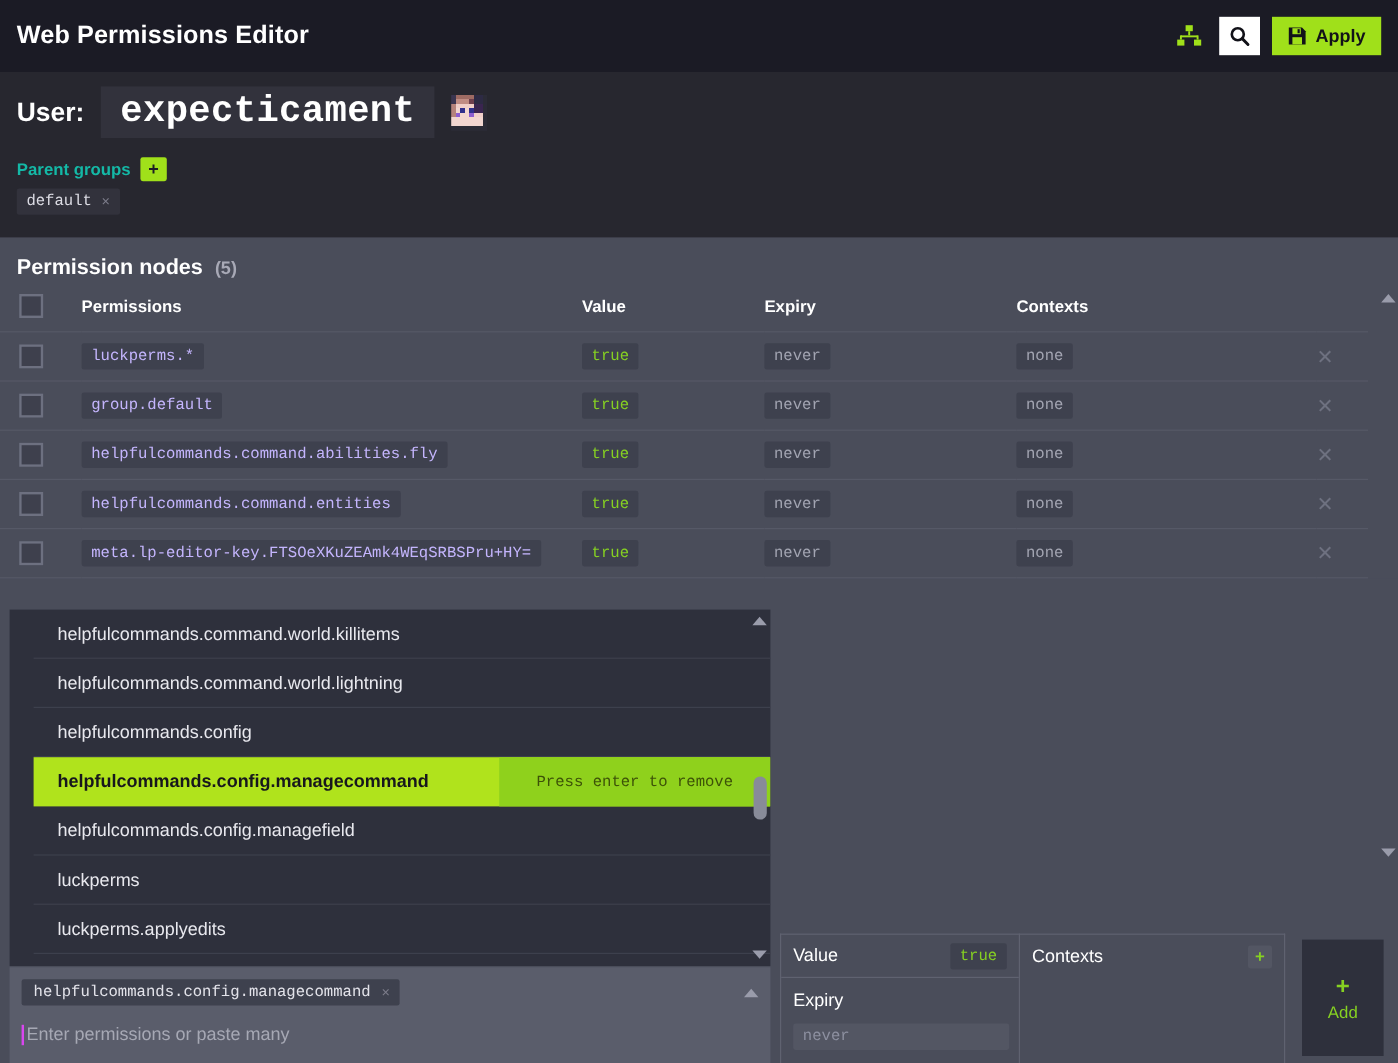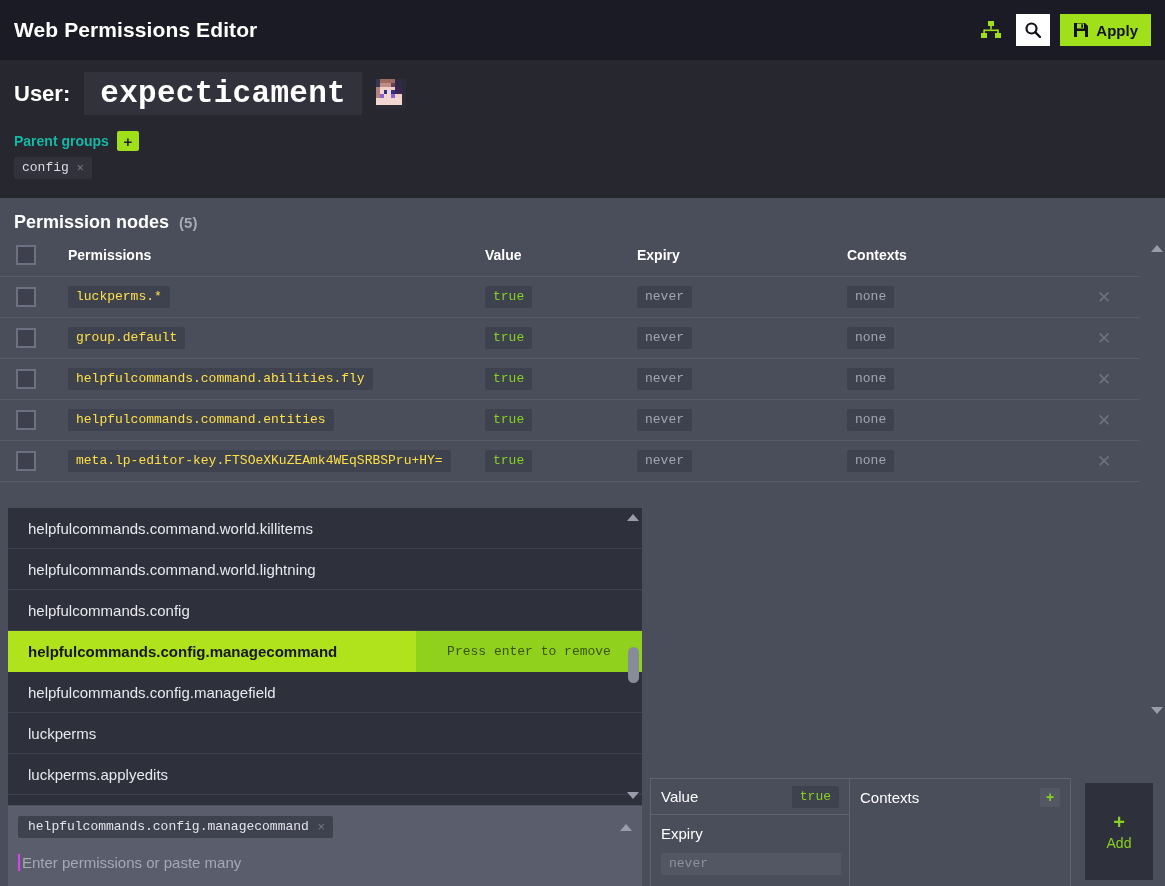--- a/index.html
+++ b/index.html
@@ -174,21 +174,21 @@
     border: 2px solid #6d7080;
     background: #3e404d;
     cursor: pointer;
   }
   .pill {
     display: inline-block;
     background: #3e414e;
     padding: 3px 8px 4px 8px;
     border-radius: 2px;
     font-size: 13px;
-    color: #fde047;
+    color: #c4b5fd;
     cursor: pointer;
   }
   .pill.value-true { color: #86d122; }
   .pill.dim { color: #a3a5b2; }
   .del-x {
     color: #6e7180;
     font-size: 17px;
     cursor: pointer;
     user-select: none;
   }
@@ -215,20 +215,21 @@
   
   #dropdown {
     position: absolute;
     left: 8px;
     top: 508px;
     width: 634px;
     height: 297px;
     background: #2e303c;
     overflow: hidden;
     z-index: 20;
+    padding-left: 20px;
   }
   .dd-item {
     height: 41px;
     display: flex;
     align-items: center;
     padding-left: 20px;
     font-size: 15px;
     color: #e8e8ee;
     border-bottom: 1px solid #3d404d;
     cursor: pointer;
@@ -447,21 +448,21 @@
     </svg>
   </div>
 
   <div id="parent-groups-row">
     <div id="parent-groups-label">Parent groups</div>
     <div class="plus-btn-small">+</div>
   </div>
 
   <div id="parent-group-chips">
     <div class="group-chip">
-      <span class="mono">config</span>
+      <span class="mono">default</span>
       <span class="chip-x">×</span>
     </div>
   </div>
 </div>
 
 <div id="nodes-section">
 
   <div id="nodes-title-row">
     <div id="nodes-title">Permission nodes</div>
     <div id="nodes-count">(5)</div>

